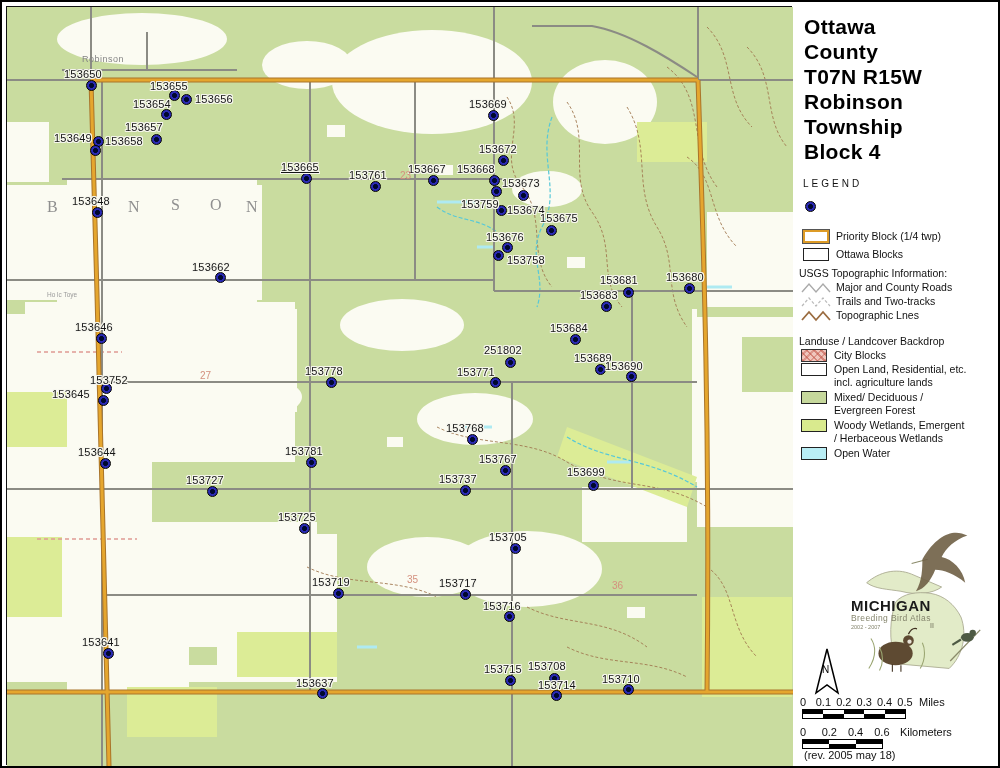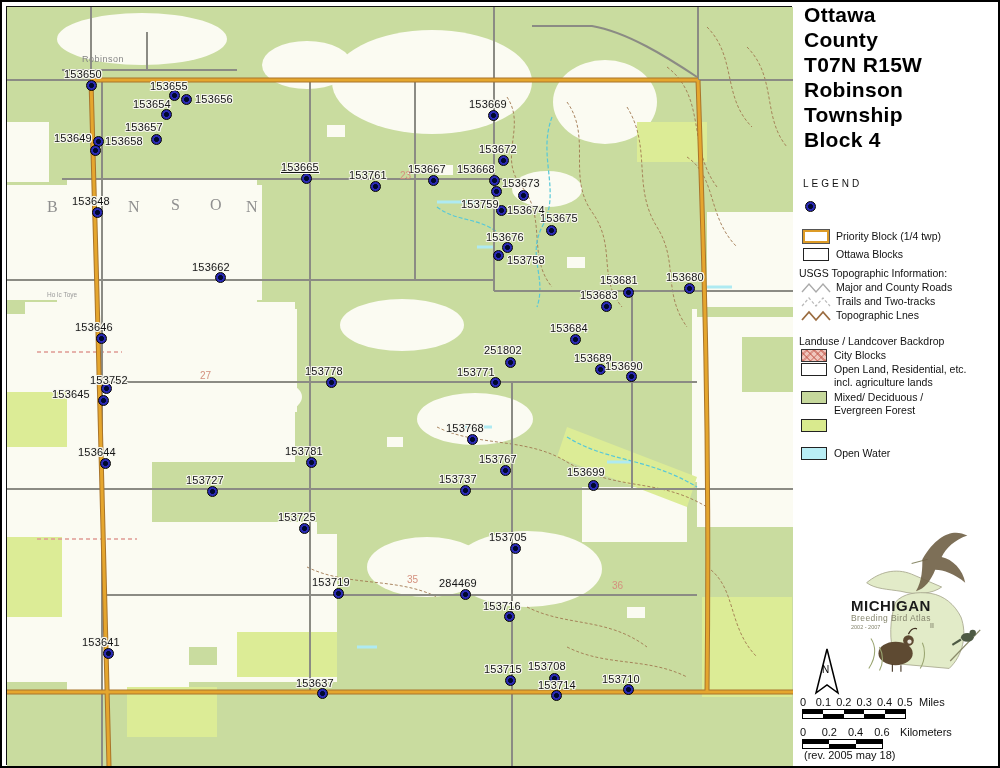--- a/index.html
+++ b/index.html
@@ -15,21 +15,21 @@
           background:radial-gradient(circle at 50% 50%, #00082e 0 2.2px, #2a2ab5 2.6px 4.4px, #12126e 5.2px);}
   .pt-label{position:absolute;font-size:11px;color:#151515;white-space:nowrap;letter-spacing:.2px;
           text-shadow:-1px 0 #f7f7ef,1px 0 #f7f7ef,0 -1px #f7f7ef,0 1px #f7f7ef,
                       -1px -1px #f7f7ef,1px 1px #f7f7ef,1px -1px #f7f7ef,-1px 1px #f7f7ef;}
   .wm-letter{position:absolute;font-family:"Liberation Serif",serif;font-size:16px;color:#8f8f8f;}
   .sec-num{position:absolute;font-size:10px;color:#d4907e;}
   .place-town{position:absolute;font-size:9px;color:#858585;letter-spacing:.5px;}
   .place-tiny{position:absolute;font-size:6.5px;color:#9a9a9a;filter:blur(.3px);}
   
   #sidebar{position:absolute;left:791px;top:0;width:207px;height:764px;background:#fff;}
-  #map-title{position:absolute;left:11px;top:0;font-size:21px;font-weight:bold;line-height:25px;
+  #map-title{position:absolute;left:11px;top:12px;font-size:21px;font-weight:bold;line-height:25px;
              color:#000;letter-spacing:.3px;}
   #legend-heading{position:absolute;left:10px;top:176px;font-size:10px;letter-spacing:3px;color:#111;}
   .lg-row{position:absolute;display:flex;align-items:flex-start;font-size:10.5px;color:#111;line-height:12.5px;}
   .lg-swatch{width:26px;height:13px;box-sizing:border-box;margin-right:7px;flex:none;background:#fff;}
   .sw-priority{border:2px solid #dd9b26;outline:1px solid #555;}
   .sw-other{border:1px solid #222;}
   .sw-city{border:1px solid #333;background:#f0c6bd;
      background-image:repeating-linear-gradient(45deg, rgba(193,83,70,.55) 0 2px, transparent 2px 5px),
                       repeating-linear-gradient(-45deg, rgba(193,83,70,.40) 0 2px, transparent 2px 5px);}
   .sw-open{border:1px solid #222;background:#fff;}
@@ -288,21 +288,21 @@
       <div class="pt-label" style="left: 565px; top: 464px; position: absolute;">153699</div>
       <div class="pt-dot" style="left: 204.5px; top: 483.5px; position: absolute;"></div>
       <div class="pt-label" style="left: 184px; top: 472px; position: absolute;">153727</div>
       <div class="pt-dot" style="left: 296.5px; top: 520.5px; position: absolute;"></div>
       <div class="pt-label" style="left: 276px; top: 509px; position: absolute;">153725</div>
       <div class="pt-dot" style="left: 507.5px; top: 540.5px; position: absolute;"></div>
       <div class="pt-label" style="left: 487px; top: 529px; position: absolute;">153705</div>
       <div class="pt-dot" style="left: 330.5px; top: 585.5px; position: absolute;"></div>
       <div class="pt-label" style="left: 310px; top: 574px; position: absolute;">153719</div>
       <div class="pt-dot" style="left: 457.5px; top: 586.5px; position: absolute;"></div>
-      <div class="pt-label" style="left: 437px; top: 575px; position: absolute;">284469</div>
+      <div class="pt-label" style="left: 437px; top: 575px; position: absolute;">153717</div>
       <div class="pt-dot" style="left: 501.5px; top: 608.5px; position: absolute;"></div>
       <div class="pt-label" style="left: 481px; top: 598px; position: absolute;">153716</div>
       <div class="pt-dot" style="left: 100.5px; top: 645.5px; position: absolute;"></div>
       <div class="pt-label" style="left: 80px; top: 634px; position: absolute;">153641</div>
       <div class="pt-dot" style="left: 314.5px; top: 685.5px; position: absolute;"></div>
       <div class="pt-label" style="left: 294px; top: 675px; position: absolute;">153637</div>
       <div class="pt-dot" style="left: 502.5px; top: 672.5px; position: absolute;"></div>
       <div class="pt-label" style="left: 482px; top: 661px; position: absolute;">153715</div>
       <div class="pt-dot" style="left: 546.5px; top: 670.5px; position: absolute;"></div>
       <div class="pt-label" style="left: 526px; top: 658px; position: absolute;">153708</div>
@@ -381,20 +381,24 @@
     </div>
     <div class="lg-row" style="left:8px;top:389px;">
       <span class="lg-swatch sw-forest"></span>
       <span>
         <span>Mixed/ Deciduous /</span><br>
         <span>Evergreen Forest</span>
       </span>
     </div>
     <div class="lg-row" style="left:8px;top:417px;">
       <span class="lg-swatch sw-wet"></span>
+      <span>
+        <span>Woody Wetlands, Emergent</span><br>
+        <span>/ Herbaceous Wetlands</span>
+      </span>
     </div>
     <div class="lg-row" style="left:8px;top:445px;">
       <span class="lg-swatch sw-water"></span>
       <span>Open Water</span>
     </div>
 
     <div id="logo">
       <svg width="150" height="150" viewBox="0 0 130 140">
         <path d="M18,52 C30,42 45,38 60,44 L88,56 C80,62 65,64 50,60 C38,58 26,58 18,52 Z" fill="#e2ebc8" stroke="#a9a98f" stroke-width="0.8"></path>
         <path d="M45,70 C40,85 38,105 45,125 L50,128 L95,132 C108,120 112,100 106,84 C100,72 90,64 78,62 C65,60 52,62 45,70 Z" fill="#e2ebc8" stroke="#a9a98f" stroke-width="0.8"></path>

